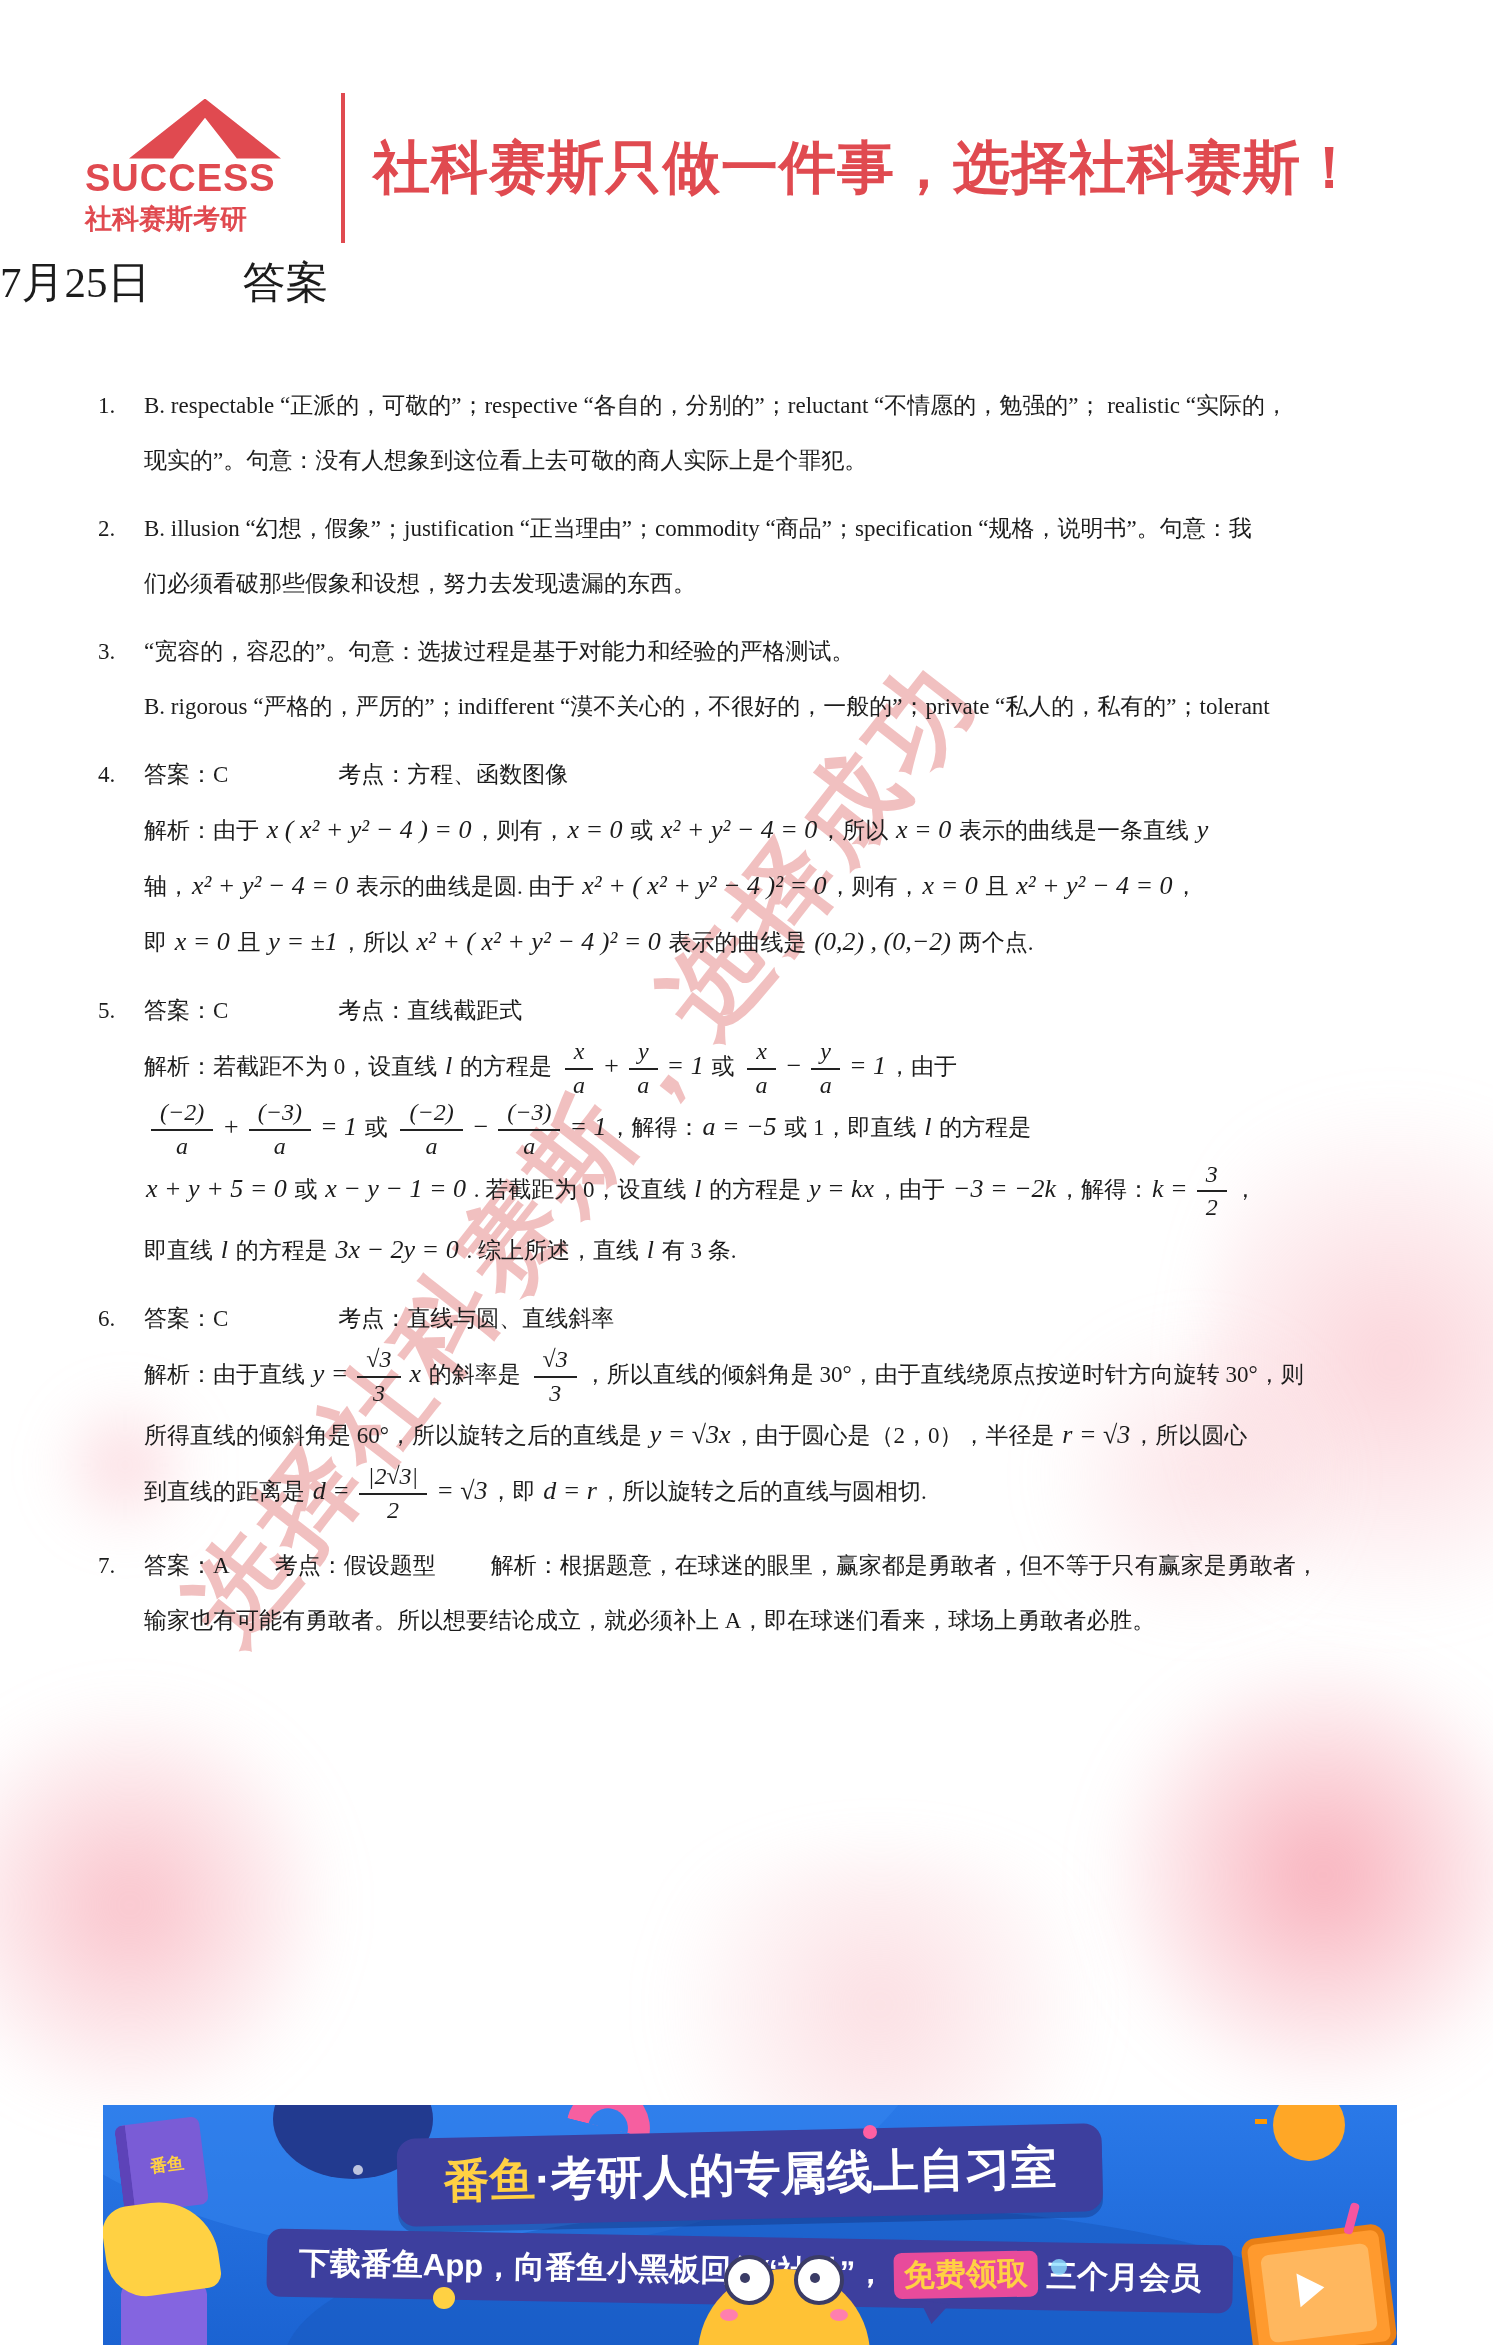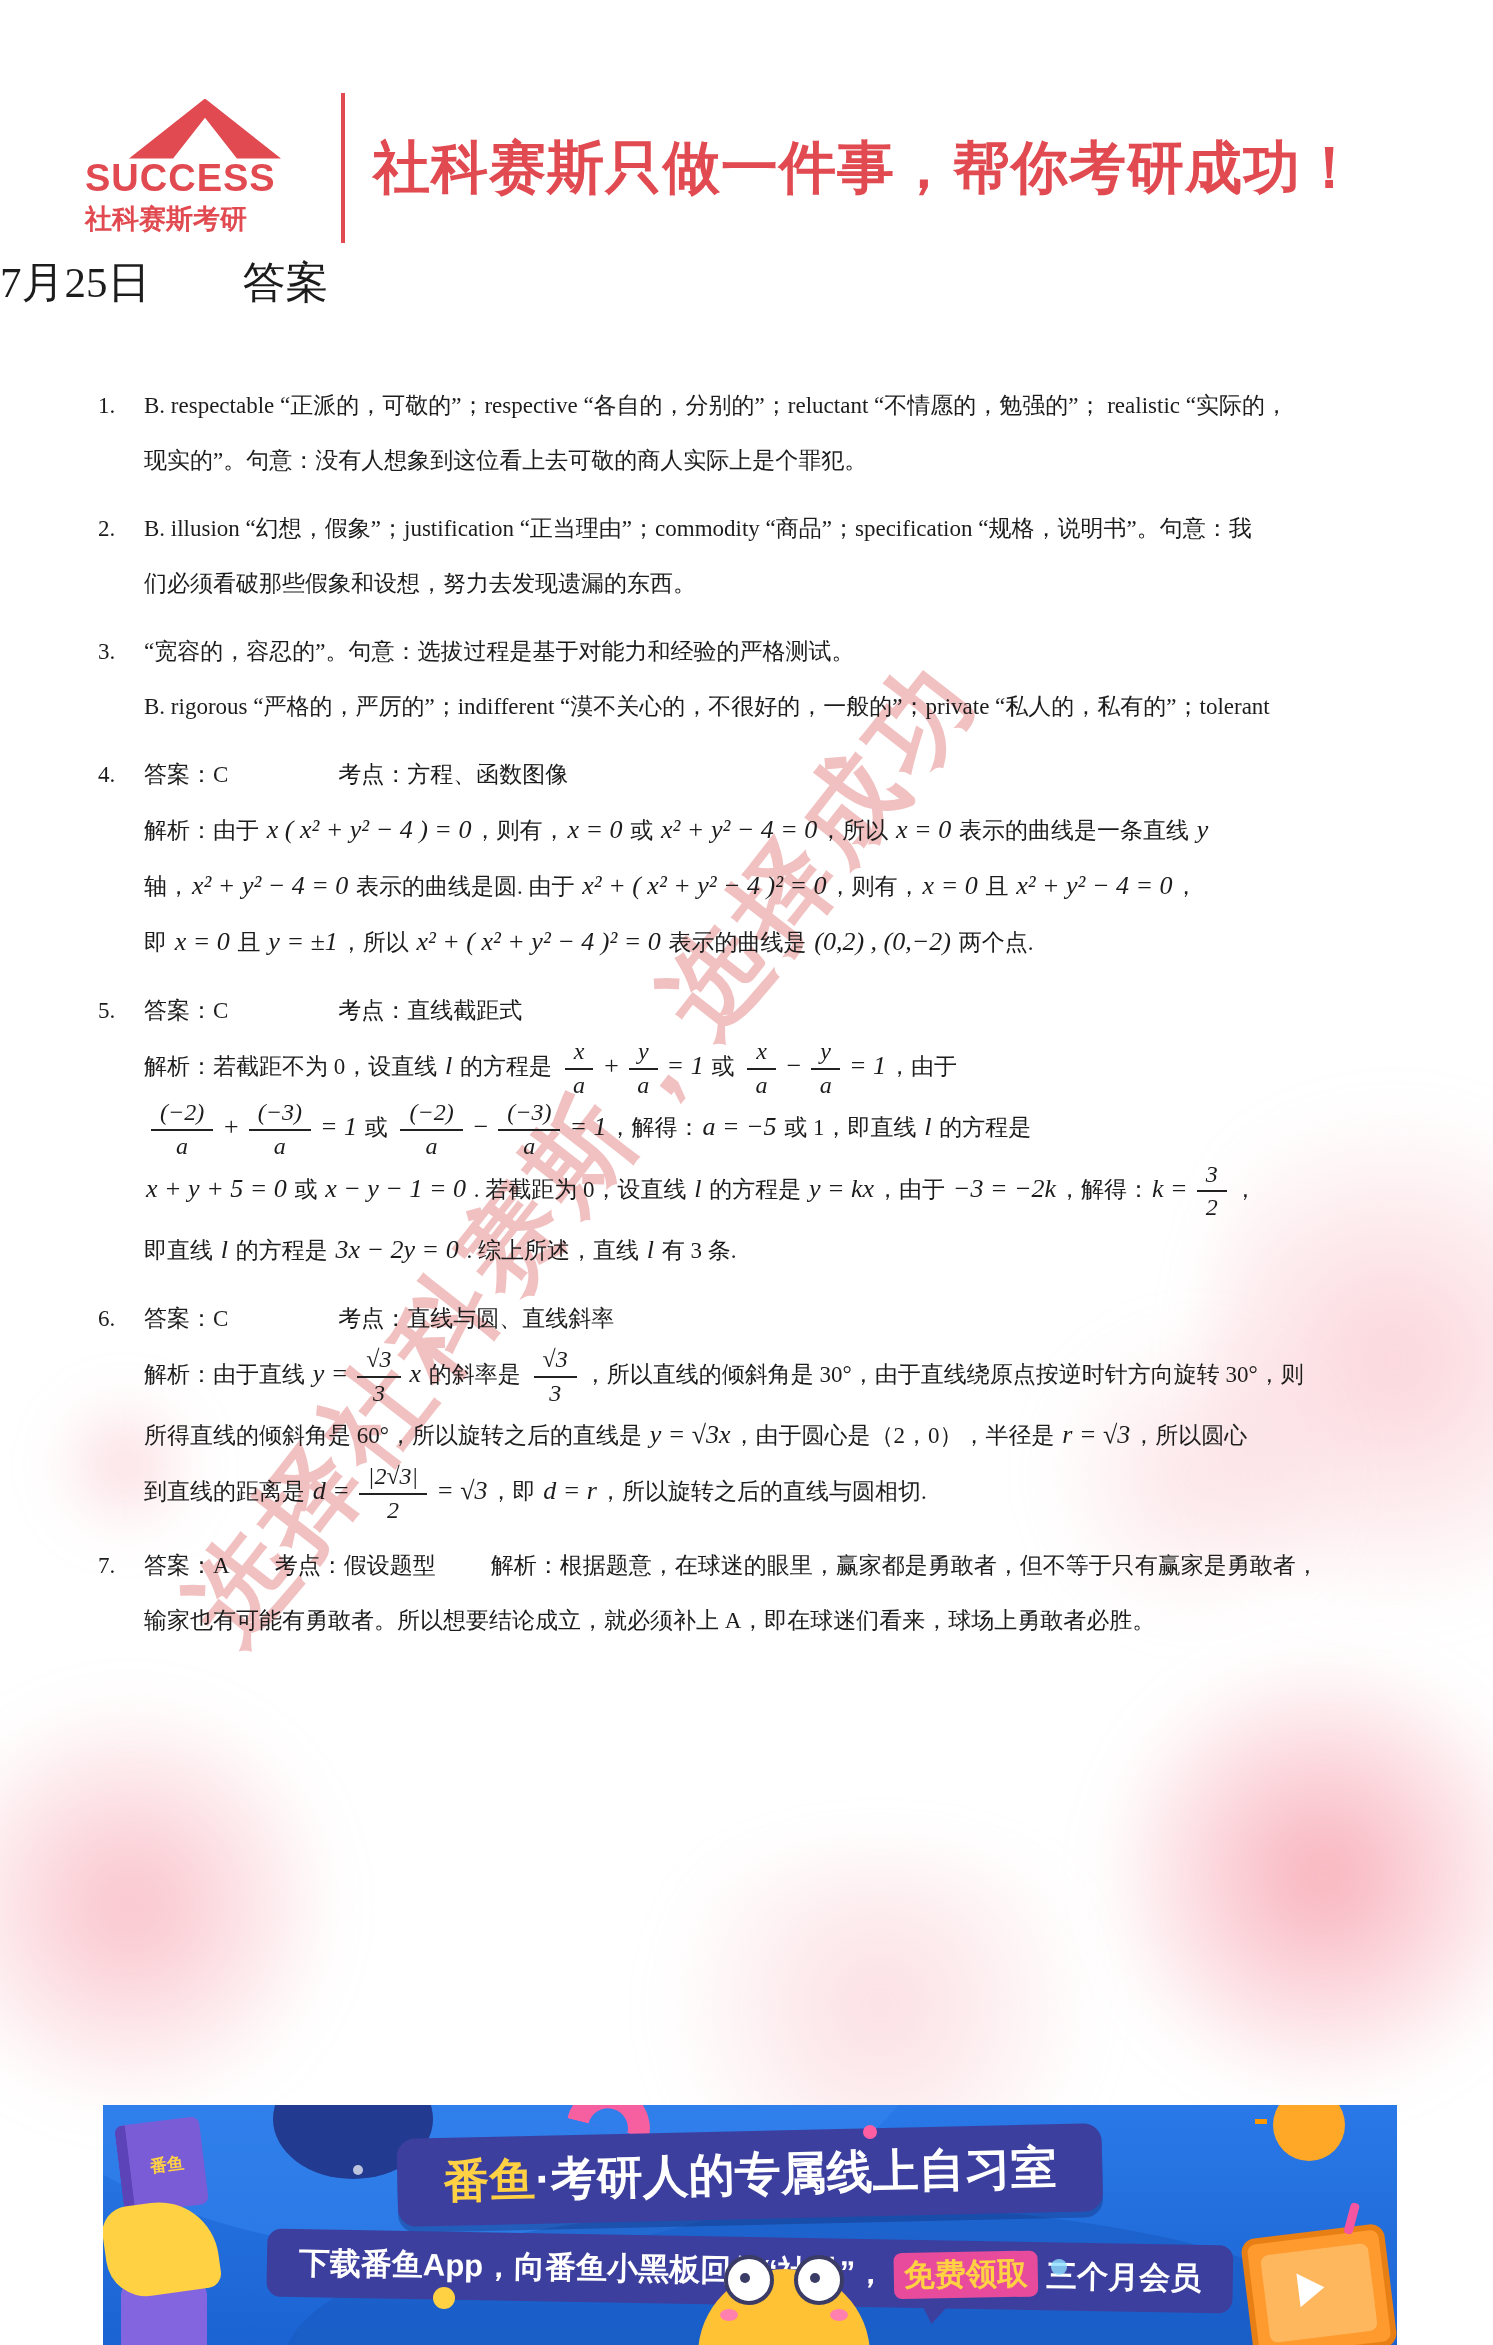--- a/index.html
+++ b/index.html
@@ -108,21 +108,21 @@
 
   <div class="watermark">选择社科赛斯，选择成功</div>
 
   <header>
     <div class="logo">
       <div class="roof"></div>
       <div class="brand">SUCCESS</div>
       <div class="brand-sub">社科赛斯考研</div>
     </div>
     <div class="hdr-divider"></div>
-    <div class="slogan">社科赛斯只做一件事，帮你考研成功！</div>
+    <div class="slogan">社科赛斯只做一件事，选择社科赛斯！</div>
   </header>
 
   <h1 class="title"><span>7月25日</span><span class="title-gap"></span><span>答案</span></h1>
 
   <main id="answers">
       <div class="item">
         <div class="item-num">1.</div>
         <div class="item-body">
           <div class="line"><span class="seg-t">B. respectable “正派的，可敬的”；respective “各自的，分别的”；reluctant “不情愿的，勉强的”； realistic “实际的，</span></div>
           <div class="line"><span class="seg-t">现实的”。句意：没有人想象到这位看上去可敬的商人实际上是个罪犯。</span></div>

